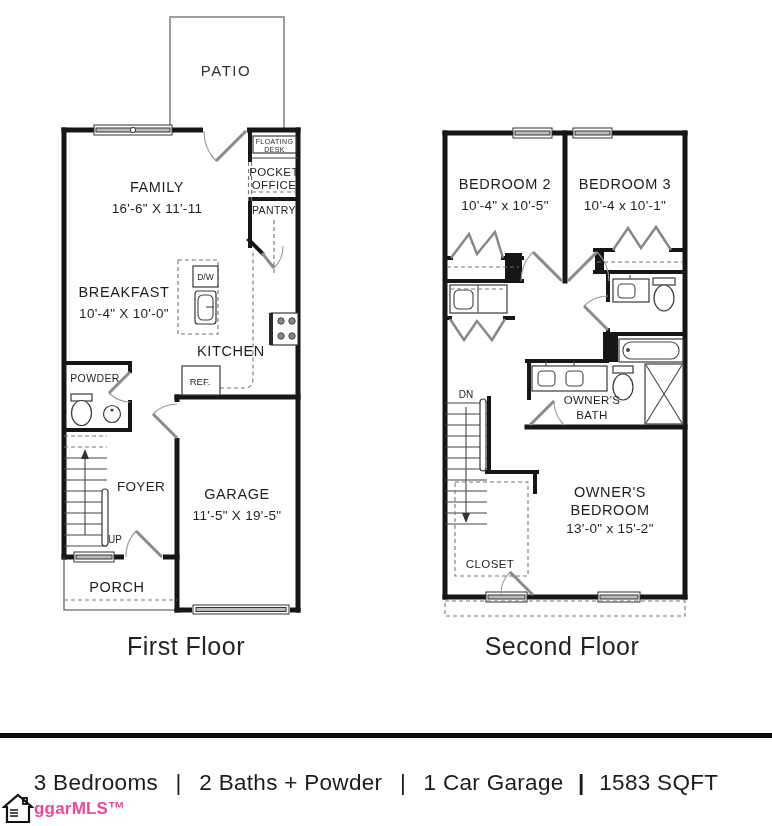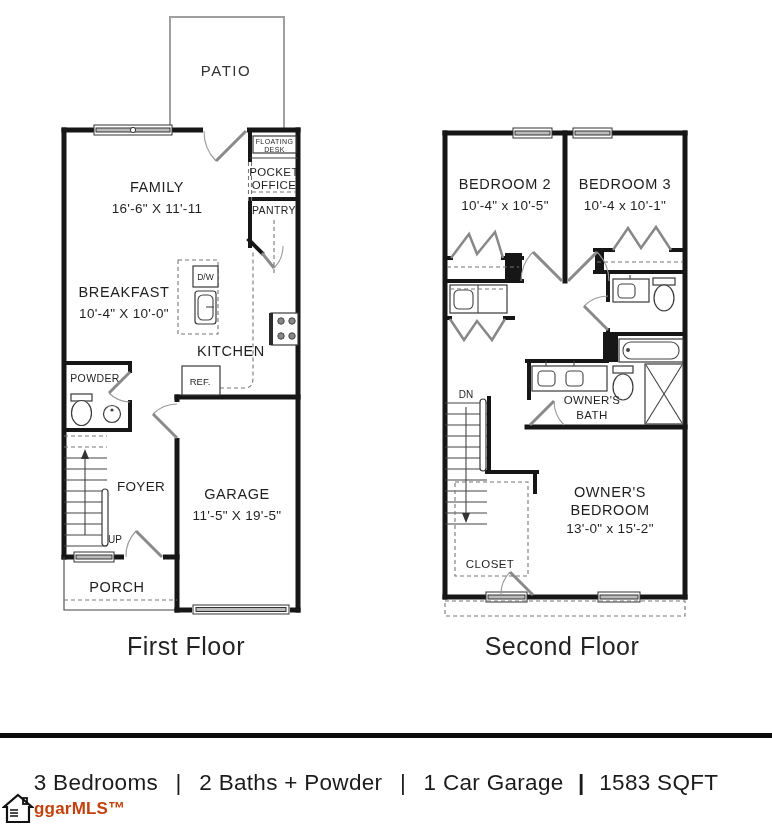--- a/index.html
+++ b/index.html
@@ -23,21 +23,21 @@
   .arc{stroke:#9a9a9a;stroke-width:1.1;fill:none;}
   .bifold{stroke:#888;stroke-width:2.5;fill:none;stroke-linejoin:miter;}
   .winbar{fill:#bbb;stroke:#333;stroke-width:1;}
   .blk{fill:#161616;stroke:none;}
   #footer-rule{position:absolute;left:0;top:733px;width:772px;height:5px;background:#0c0c0c;}
   #footer-line{position:absolute;left:0;top:770px;width:772px;text-align:center;
     font-size:22.5px;color:#1b1b1b;letter-spacing:.3px;padding-right:20px;box-sizing:border-box;}
   #footer-line .sep{margin:0 11px;color:#1b1b1b;}
   #footer-line .sep.heavy{font-weight:700;margin:0 8px;}
   #watermark{position:absolute;left:2px;top:793px;display:flex;align-items:center;}
-  #watermark .wm-text{font-size:17px;font-weight:600;color:#c2410c;letter-spacing:.2px;}
+  #watermark .wm-text{font-size:17px;font-weight:600;color:#ec4899;letter-spacing:.2px;}
 </style>
 </head>
 <body>
 
 <svg id="plan-stage" width="772" height="700" viewBox="0 0 772 700">
 
   <g>
 
     <g>
       <rect x="170" y="17" width="114" height="113" fill="none" stroke="#9f9f9f" stroke-width="2"></rect>

